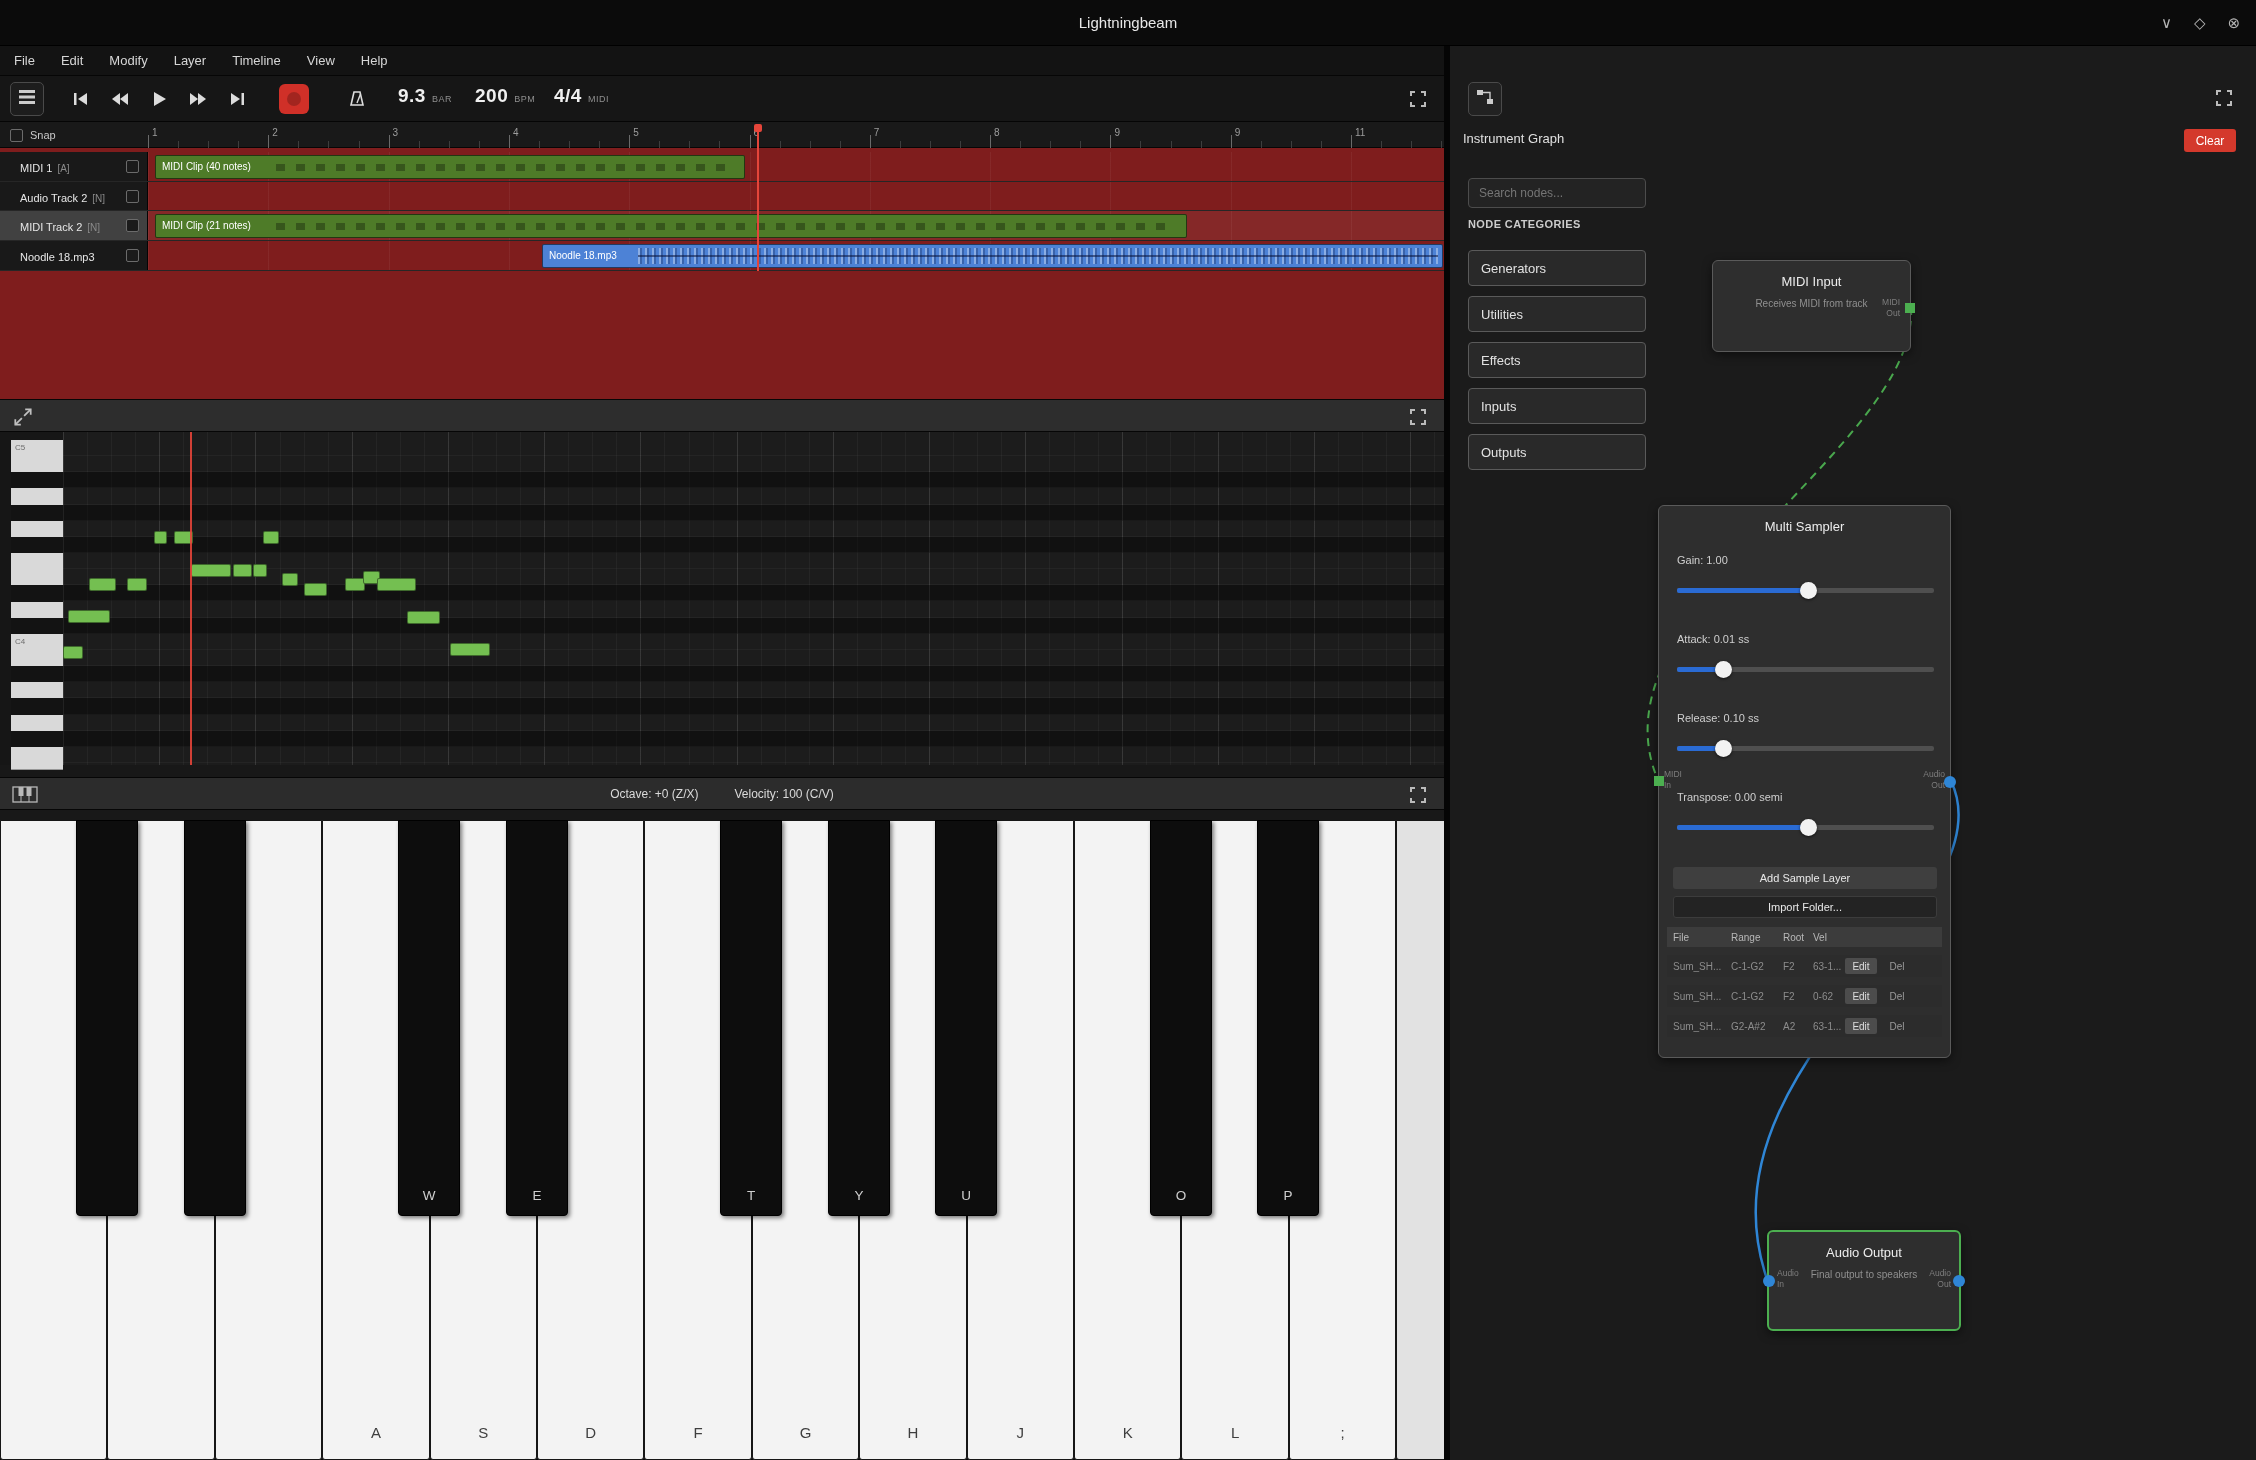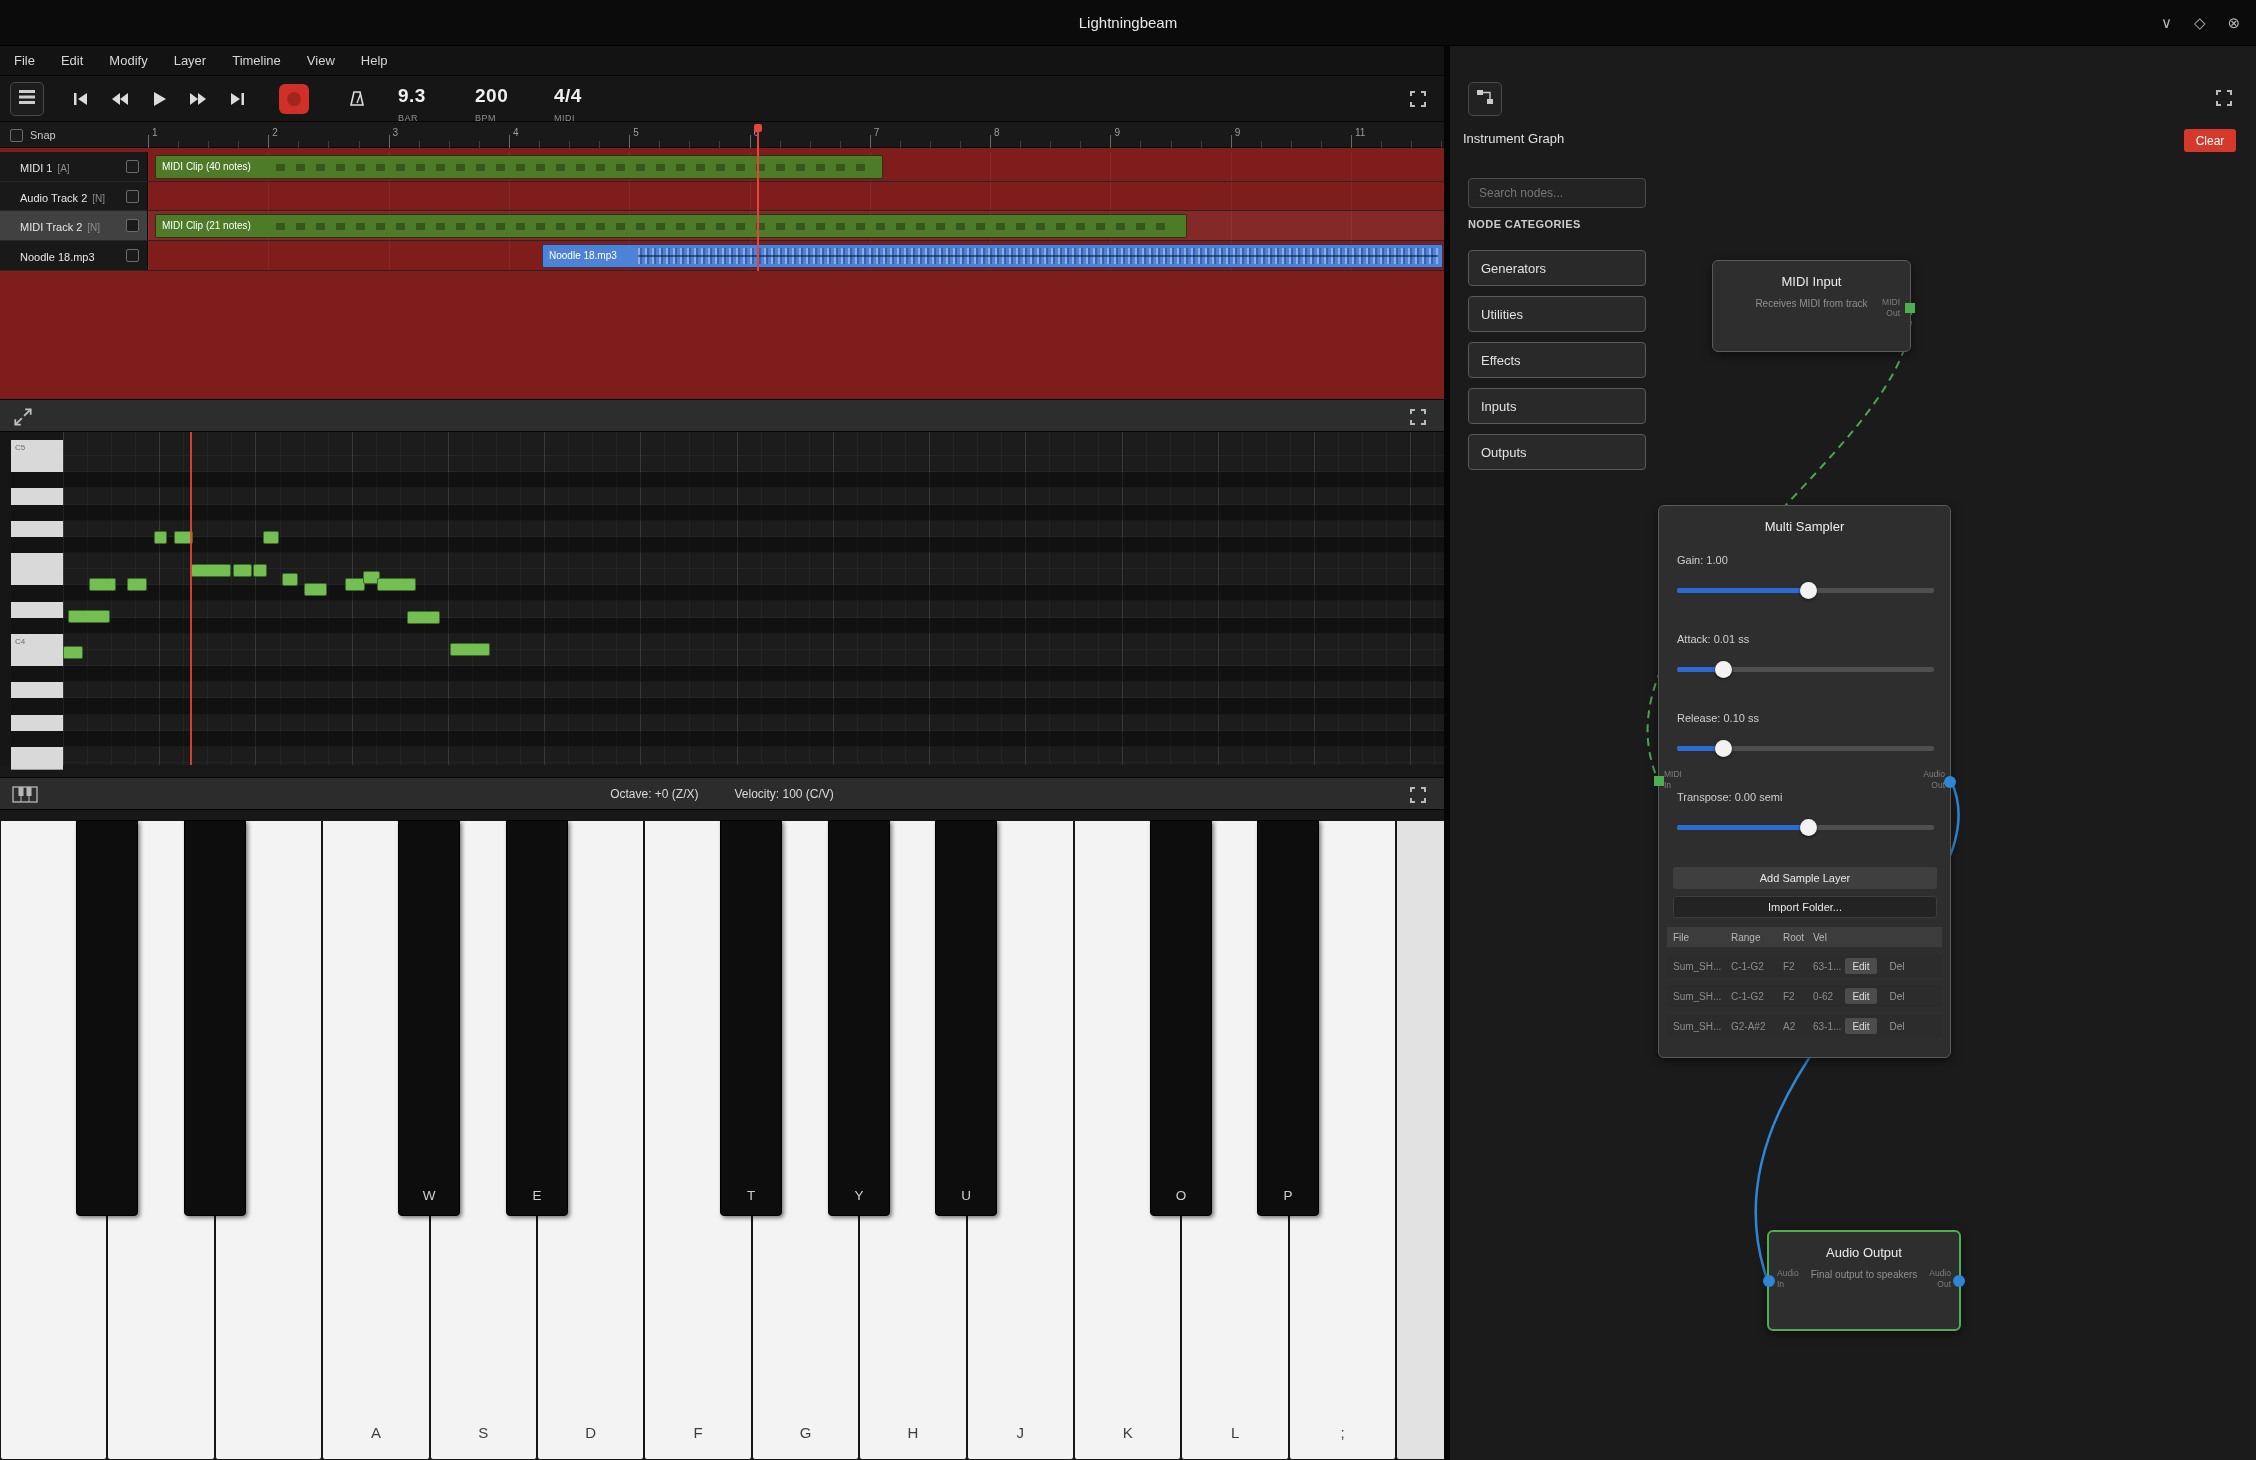--- a/index.html
+++ b/index.html
@@ -24,21 +24,21 @@
 
   
   .toolbar { position:absolute; left:0; top:30px; width:100%; height:46px; background:#161616; border-bottom:1px solid #050505; }
   .tool-box { position:absolute; left:10px; top:6px; width:34px; height:34px; border:1px solid #4a4a4a; border-radius:5px; display:flex; align-items:center; justify-content:center; background:#1d1d1d; }
   .transport { position:absolute; left:66px; top:6px; height:34px; display:flex; align-items:center; gap:9px; }
   .t-btn { width:30px; height:34px; background:transparent; border:none; display:flex; align-items:center; justify-content:center; cursor:default; }
   .t-btn svg { width:20px; height:20px; }
   .record-btn { width:30px; height:30px; margin-left:18px; border:none; border-radius:6px; background:var(--record_red); position:relative; }
   .record-btn::after { content:""; position:absolute; left:8px; top:8px; width:14px; height:14px; border-radius:50%; background:rgba(0,0,0,0.22); }
   .metro-btn { margin-left:24px; }
-  .readout { position:absolute; top:9px; display:flex; align-items:baseline; gap:6px;flex-direction:column; }
+  .readout { position:absolute; top:9px; display:flex; align-items:baseline; gap:6px; }
   .readout .big { font-size:19px; font-weight:600; color:#f0f0f0; letter-spacing:0.5px; }
   .readout .unit { font-size:9px; color:#8f8f8f; letter-spacing:0.5px; }
   .fs-btn { position:absolute; width:28px; height:28px; display:flex; align-items:center; justify-content:center; background:transparent; border:none; }
   .fs-btn svg { width:20px; height:20px; }
   .toolbar .fs-btn { left:1404px; top:9px; }
 
   
   .timeline-section { position:absolute; left:0; top:76px; width:100%; height:277px; background:#7f1d1d; }
   .ruler { position:absolute; left:0; top:0; width:100%; height:26px; background:#191919; border-bottom:1px solid #060606; }
   .ruler-ticks { position:absolute; left:148px; right:0; top:0; height:26px;
@@ -273,21 +273,21 @@
           </div>
           <div class="track-row" style="top: 29.7px;">
             <div class="track-label-cell"><span class="track-name">Audio Track 2</span><span class="track-tag">[N]</span><span class="checkbox"></span></div>
           </div>
           <div class="track-row selected" style="top: 59.4px;">
             <div class="track-label-cell"><span class="track-name">MIDI Track 2</span><span class="track-tag">[N]</span><span class="checkbox"></span></div>
           </div>
           <div class="track-row" style="top: 89.1px;">
             <div class="track-label-cell"><span class="track-name">Noodle 18.mp3</span><span class="checkbox"></span></div>
           </div>
-          <div class="clip clip-midi" style="left: 155px; top: 3px; width: 728px;">
+          <div class="clip clip-midi" style="left: 155px; top: 3px; width: 590px;">
             <div class="clip-notes-pattern"></div>
             <span class="clip-label">MIDI Clip (40 notes)</span>
           </div>
           <div class="clip clip-midi" style="left: 155px; top: 62.4px; width: 1032px;">
             <div class="clip-notes-pattern"></div>
             <span class="clip-label">MIDI Clip (21 notes)</span>
           </div>
           <div class="clip clip-audio" style="left: 542px; top: 92.1px; width: 901px;">
             <div class="waveform"></div>
             <span class="clip-label">Noodle 18.mp3</span>

